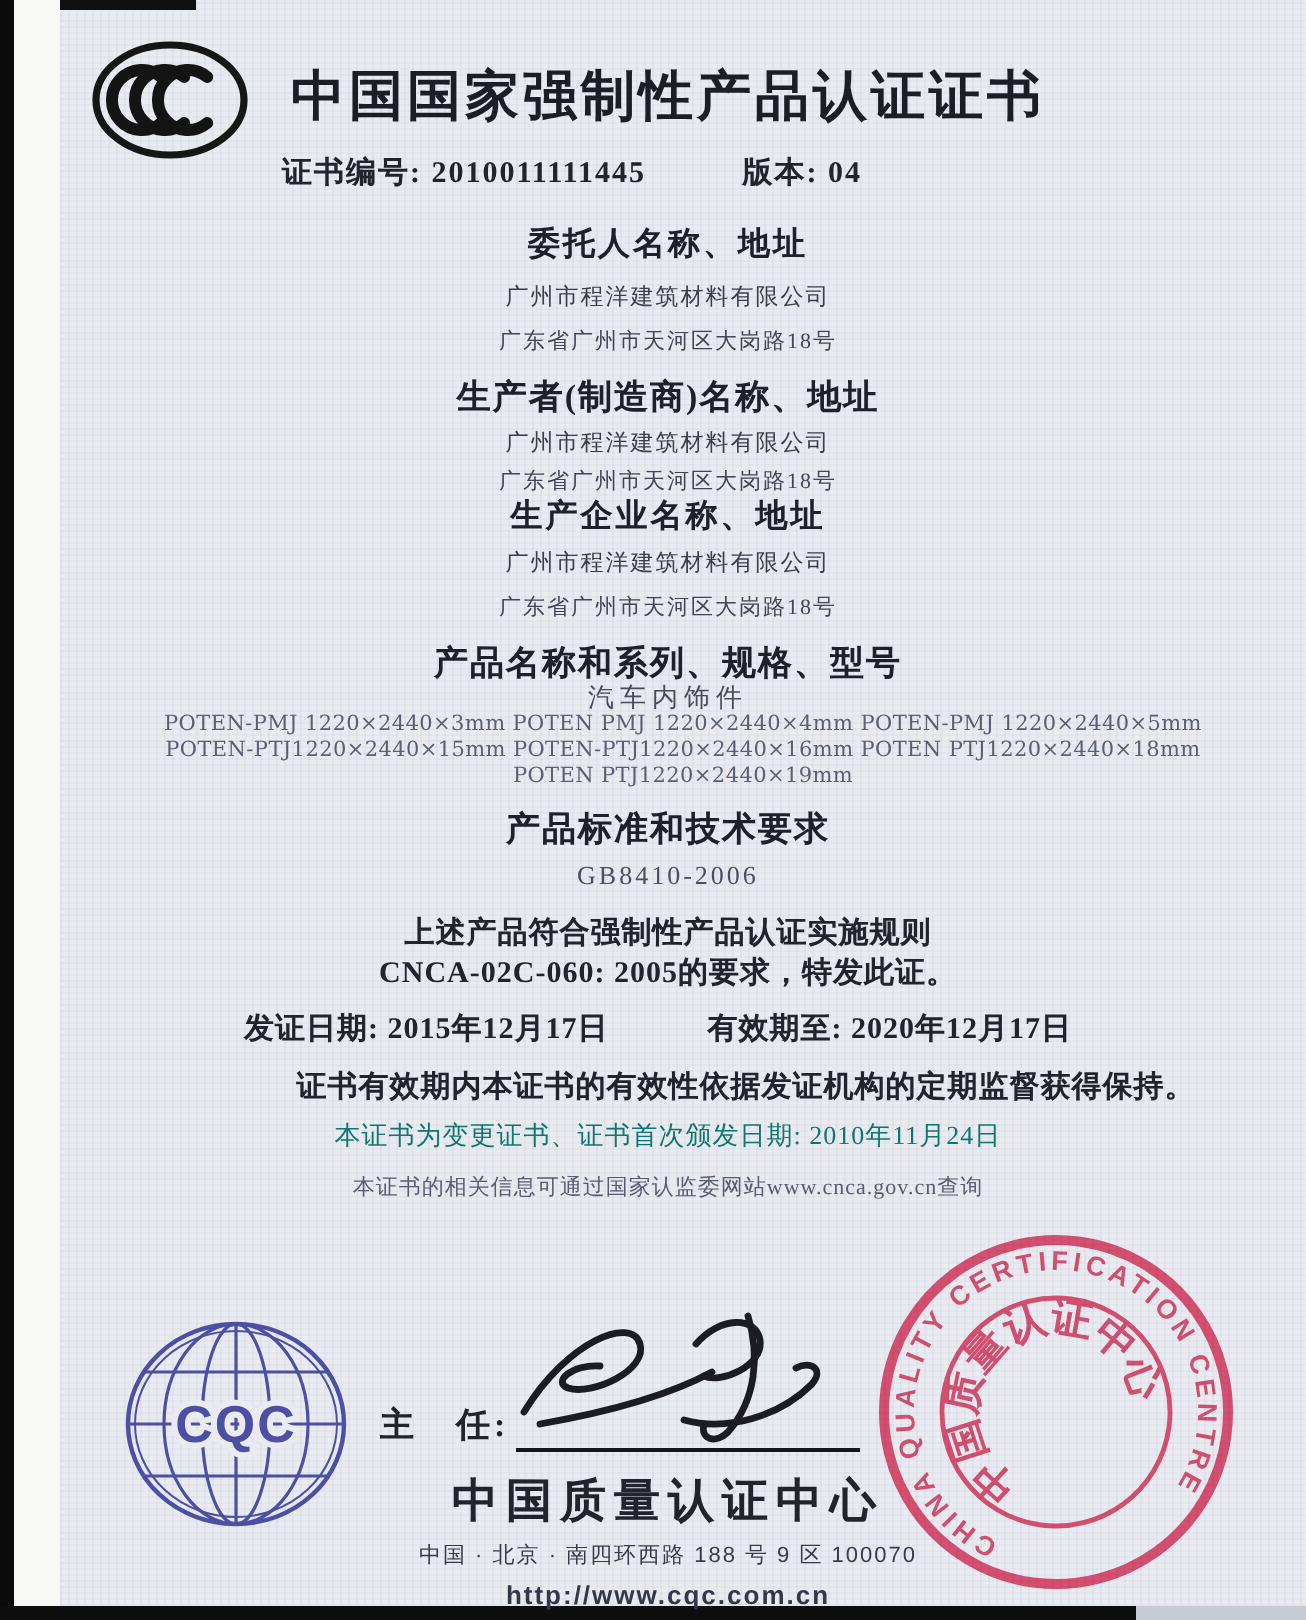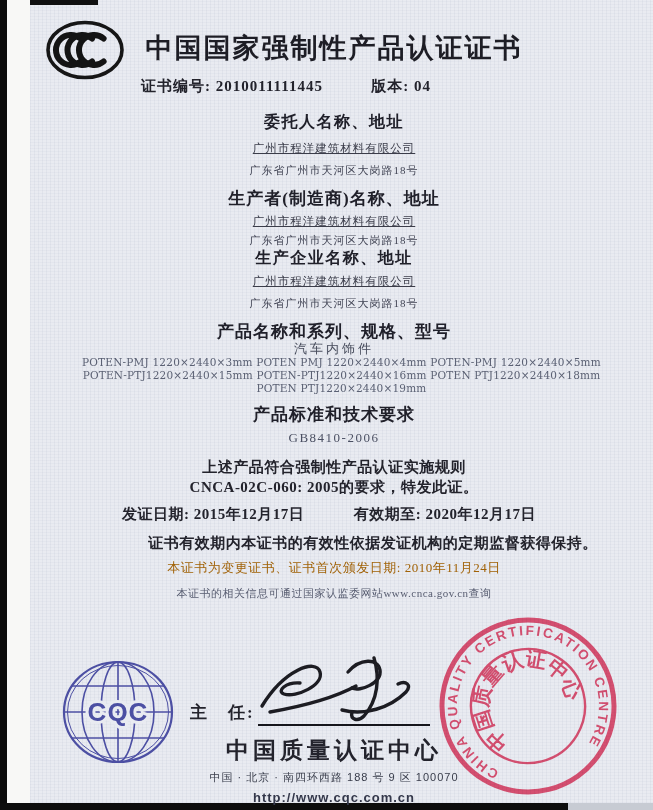--- a/index.html
+++ b/index.html
@@ -20,32 +20,32 @@
       repeating-linear-gradient(90deg, rgba(150,160,185,.10) 0 1px, rgba(0,0,0,0) 1px 4px),
       repeating-linear-gradient(0deg, rgba(150,160,185,.07) 0 1px, rgba(0,0,0,0) 1px 3px);
   }
   .cline{position:absolute;left:30px;width:608px;text-align:center;color:#23232c;}
   .title{top:30px;font-size:27px;font-weight:700;letter-spacing:2px;color:#1d1d25;}
   .cert-row{position:absolute;left:141px;top:77px;width:290px;display:flex;justify-content:space-between;
     font-size:15px;font-weight:700;letter-spacing:1px;color:#23232c;}
   .cert-row .pair{white-space:pre;}
   .h16{font-size:16px;font-weight:700;letter-spacing:1.5px;color:#20202a;}
   .h17{font-size:17px;font-weight:700;letter-spacing:1px;color:#20202a;}
-  .sub{font-size:11.5px;letter-spacing:1px;color:#3b3d4a;text-decoration:underline;}
+  .sub{font-size:11.5px;letter-spacing:1px;color:#3b3d4a;}
   .sub2{font-size:11px;letter-spacing:1px;color:#424555;}
   .prodname{font-size:13px;letter-spacing:3px;color:#474c5c;}
   .models{top:356px;left:75px;width:533px;font-size:10.5px;line-height:13px;
     color:#5a6073;font-family:"DejaVu Serif",serif;letter-spacing:0.2px;}
   .gb{font-size:13px;letter-spacing:1.5px;color:#4a4f62;}
   .statement{top:458px;font-size:15px;font-weight:700;line-height:19.5px;letter-spacing:0.5px;color:#23232c;text-align:center;}
   .dates-row{position:absolute;left:104px;top:505px;width:414px;display:flex;justify-content:space-between;
     font-size:15px;font-weight:700;letter-spacing:0.5px;color:#23232c;margin-left:18px;}
   .dates-row .pair{white-space:pre;}
   .validity{top:534px;font-size:15px;font-weight:700;letter-spacing:0.5px;color:#23232c;padding-left:39px;}
-  .change{top:559px;font-size:13px;letter-spacing:0.5px;color:#a16207;}
+  .change{top:559px;font-size:13px;letter-spacing:0.5px;color:#0f766e;}
   .lookup{top:586px;font-size:11px;letter-spacing:0.5px;color:#575c70;}
   .director{position:absolute;left:190px;top:701px;font-size:17px;font-weight:700;
     letter-spacing:2px;color:#23232c;white-space:pre;}
   .sig-line{position:absolute;left:258px;top:724px;width:172px;height:2px;background:#16161c;}
   .orgname{top:735px;font-size:23px;font-weight:700;letter-spacing:4px;color:#23232c;
     font-family:"Liberation Sans","DejaVu Sans",sans-serif;}
   .orgaddr{top:770px;font-size:11px;letter-spacing:1px;color:#383c4a;
     font-family:"Liberation Sans","DejaVu Sans",sans-serif;}
   .website{top:790px;font-size:13px;font-weight:700;letter-spacing:1px;color:#33374a;
     font-family:Liberation Sans, sans-serif;}

